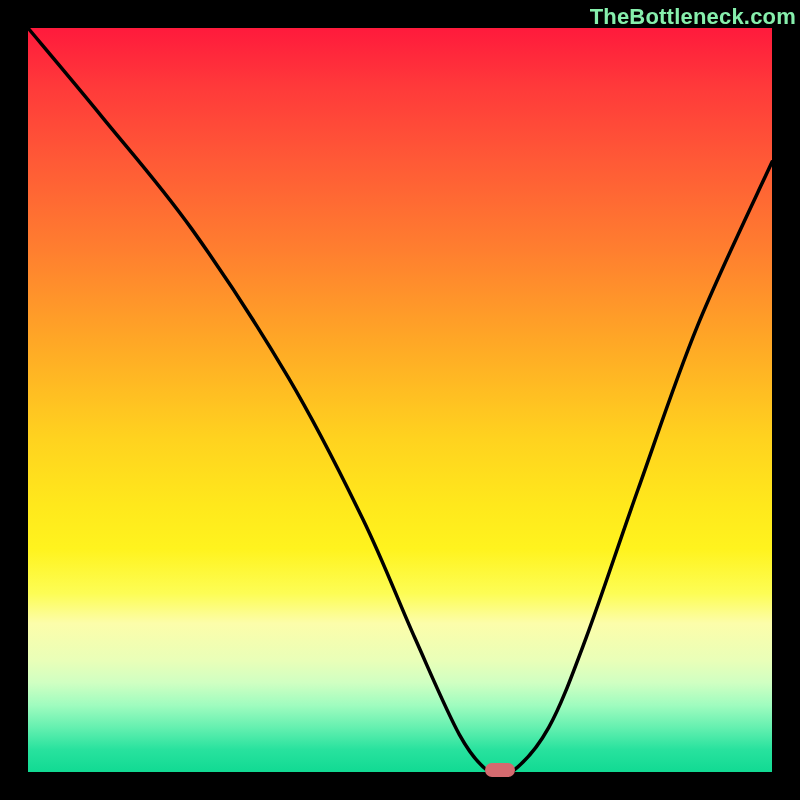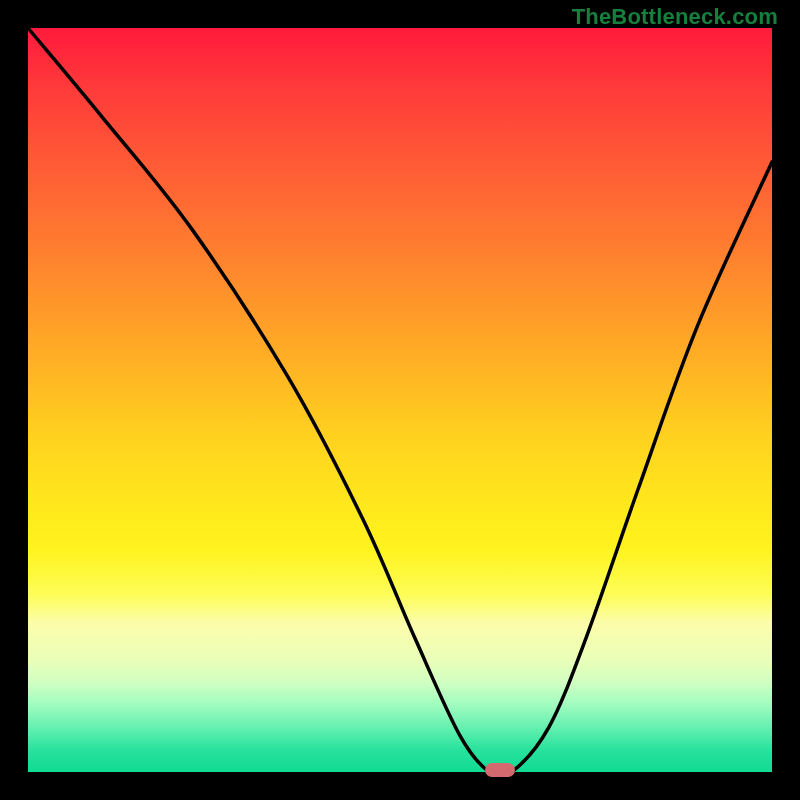--- a/index.html
+++ b/index.html
@@ -42,22 +42,22 @@
       #d0ffc2 88%,
       #a0fcbf 91%,
       #65f0b0 94%,
       #28e29e 97%,
       #11da93 100%
     );
   }
   .watermark {
     position: absolute;
     top: 4px;
-    right: 22px;
-    color: #15803d;
+    right: 4px;
+    color: #86efac;
     font-size: 22px;
     font-weight: 600;
     letter-spacing: 0.2px;
     user-select: none;
   }
   svg.curve {
     position: absolute;
     left: 0;
     top: 0;
     width: 744px;

